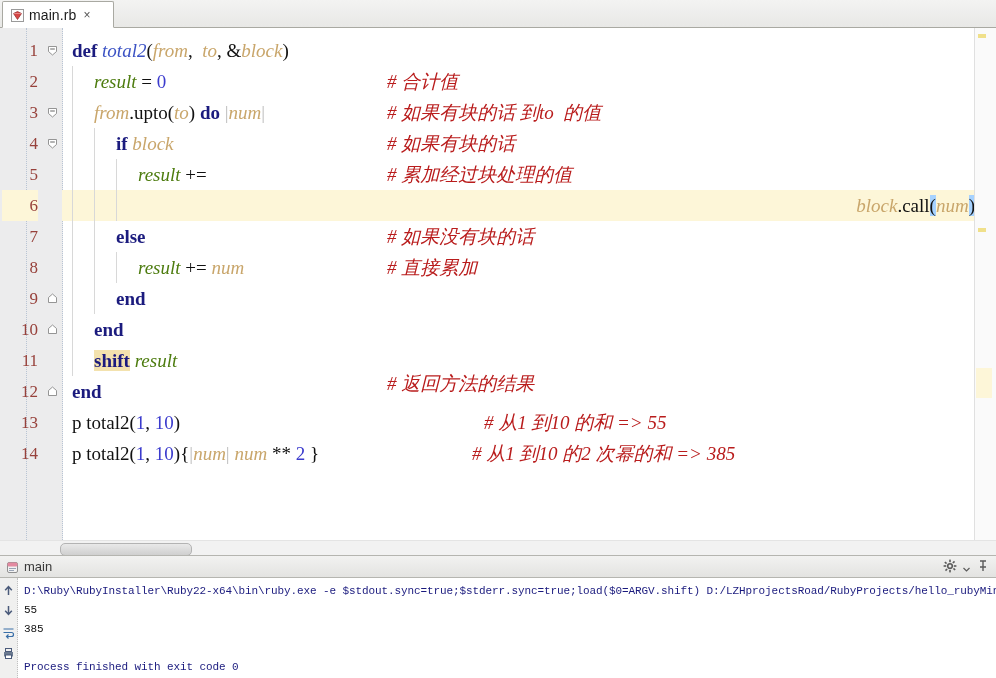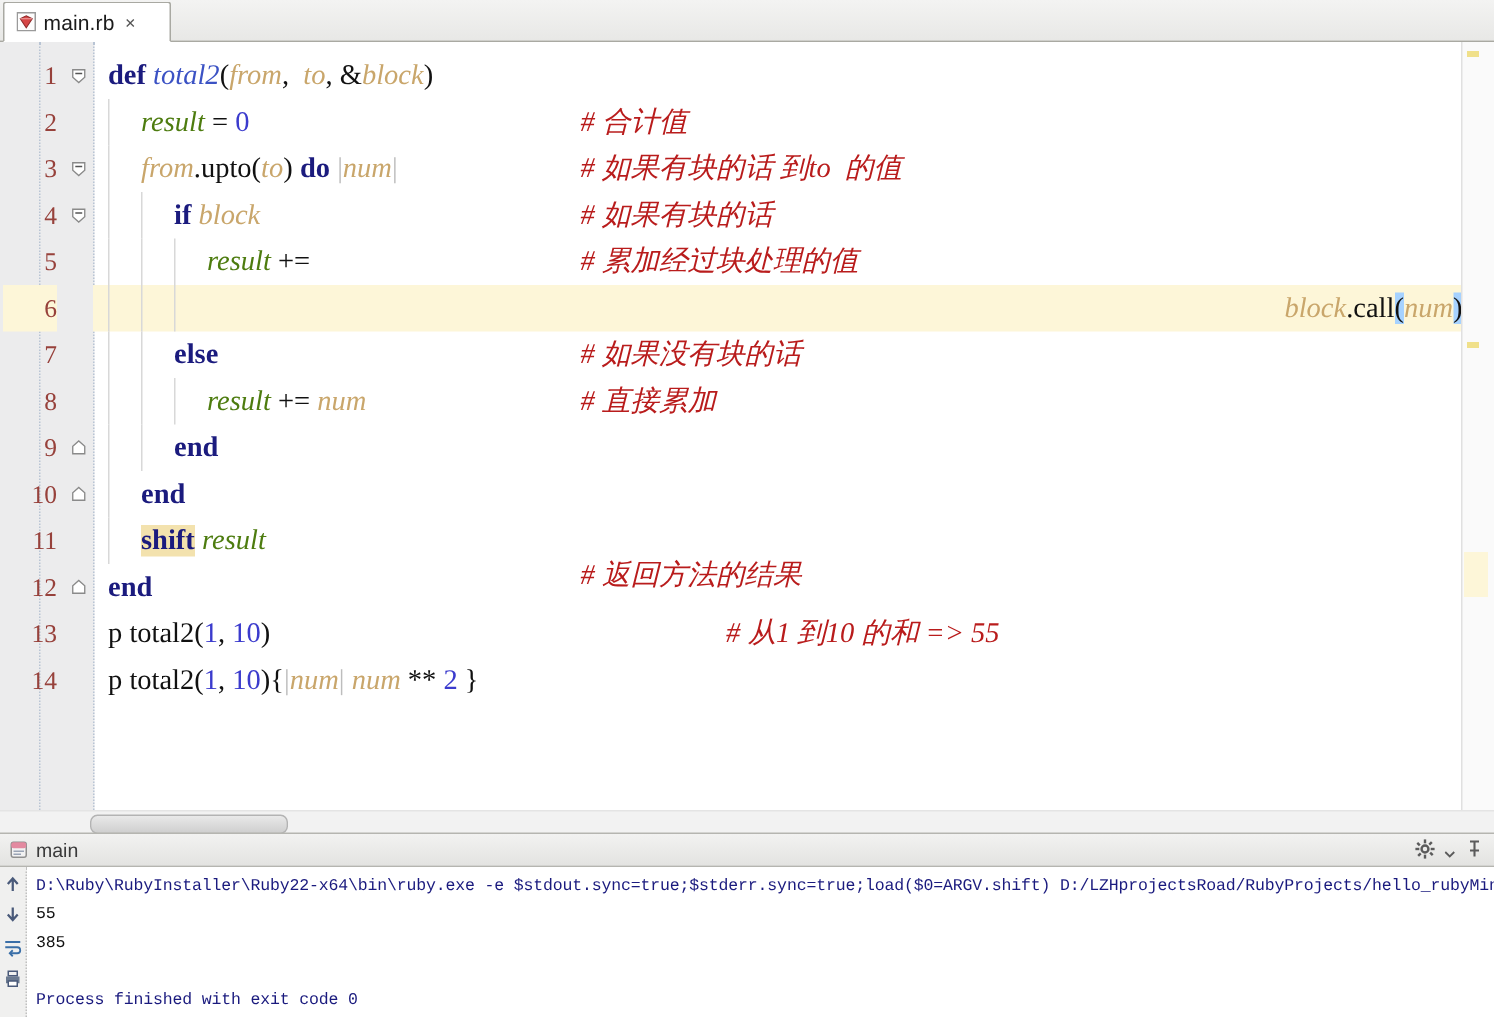--- a/index.html
+++ b/index.html
@@ -326,20 +326,21 @@
         <div class="code-line" style="top: 255px;"><span style="display: inline-block; width: 54px;"></span><span class="kw">end</span></div>
         <div class="indent-guide" style="left: 10px; top: 286px; height: 31px;"></div>
         <div class="code-line" style="top: 286px;"><span style="display: inline-block; width: 32px;"></span><span class="kw">end</span></div>
         <div class="indent-guide" style="left: 10px; top: 317px; height: 31px;"></div>
         <div class="code-line" style="top: 317px;"><span style="display: inline-block; width: 32px;"></span><span class="kw retbox">shift</span><span class="plain"> </span><span class="ident">result</span></div>
         <div class="code-line cmt" style="top: 317px; left: 325px; margin-top: 23px;"># 返回方法的结果</div>
         <div class="code-line" style="top: 348px;"><span style="display: inline-block; width: 10px;"></span><span class="kw">end</span></div>
         <div class="code-line" style="top: 379px;"><span style="display: inline-block; width: 10px;"></span><span class="plain">p</span><span class="plain"> </span><span class="plain">total2</span><span class="plain">(</span><span class="num">1</span><span class="plain">, </span><span class="num">10</span><span class="plain">)</span></div>
         <div class="code-line cmt" style="top: 379px; left: 410px; margin-left: 12px;"># 从1 到10 的和 =&gt; 55</div>
         <div class="code-line" style="top: 410px;"><span style="display: inline-block; width: 10px;"></span><span class="plain">p</span><span class="plain"> </span><span class="plain">total2</span><span class="plain">(</span><span class="num">1</span><span class="plain">, </span><span class="num">10</span><span class="plain">){</span><span class="pipe">|</span><span class="param">num</span><span class="pipe">|</span><span class="plain"> </span><span class="param">num</span><span class="plain"> ** </span><span class="num">2</span><span class="plain"> }</span></div>
+        <div class="code-line cmt" style="top: 410px; left: 410px;"># 从1 到10 的2 次幂的和 =&gt; 385</div>
       </div>
   </div>
 
   <div class="marker-track">
     <div class="marker" style="top:6px;background:#f0e08a;"></div>
     <div class="marker" style="top:200px;background:#f0e08a;"></div>
     <div class="marker" style="top:340px;width:16px;left:1px;height:30px;background:#fdf6d8;"></div>
   </div>
 
   <div class="hscroll-wrap">

